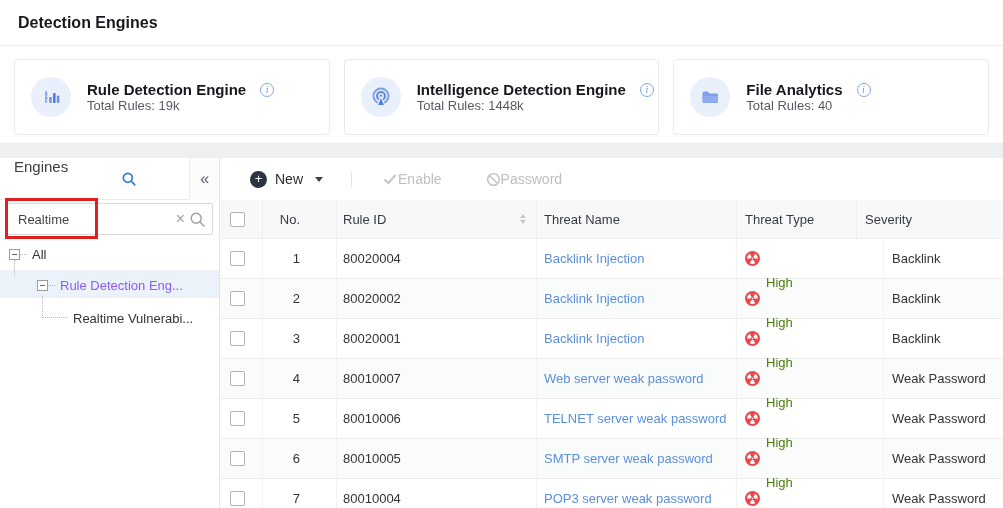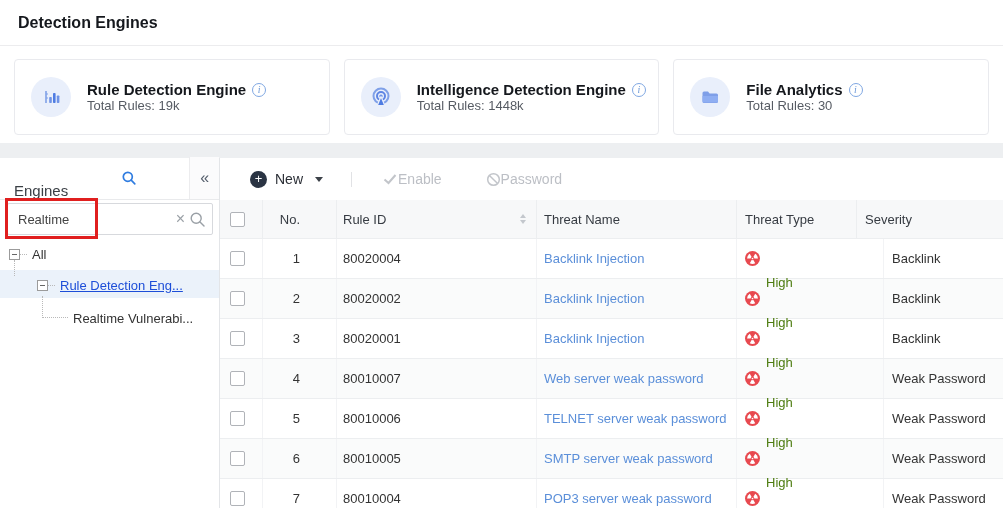--- a/index.html
+++ b/index.html
@@ -14,32 +14,32 @@
   .title-row { height:46px; display:flex; align-items:center; padding:0 18px;
                border-bottom:1px solid #ececee; }
   .page-title { font-size:16px; font-weight:bold; color:#15181d; }
   .cards { display:flex; gap:14px; padding:13px 14px 8px 14px; background:#fff; }
   .card { flex:1; height:76px; border:1px solid #e9eaee; border-radius:4px;
           background:#fff; display:flex; align-items:center; padding-left:16px; }
   .card-icon { width:40px; height:40px; border-radius:50%; background:#e9effb;
                display:flex; align-items:center; justify-content:center;
                margin-right:16px; flex:none; }
   .card-title { font-size:15px; font-weight:bold; color:#15181d;
-                display:flex; align-items:center; gap:6px; }
+                display:flex; align-items:center; gap:14px; }
   .card-sub { font-size:13px; color:#565b63; }
   .info-icon { width:14px; height:14px; border:1px solid #7fa7e2; border-radius:50%;
                color:#6d99d8; font-size:10px; font-weight:normal;
                font-family:"Liberation Serif",serif; font-style:italic;
                display:inline-flex; align-items:center; justify-content:center; }
   
   .workspace { display:flex; margin-top:15px; height:360px; background:#fff; }
   
   .sidebar { width:220px; flex:none; position:relative; background:#fff;
              border-right:1px solid #e3e5e8; }
-  .sb-header { height:42px; border-bottom:1px solid #e9eaec; display:flex; align-items:flex-end;gap:45px; }
+  .sb-header { height:42px; border-bottom:1px solid #e9eaec; display:flex; align-items:flex-start;gap:45px; }
   .sb-title { font-size:15px; color:#3a3f45; padding-left:14px; flex:1; }
   .sb-search-btn { width:36px; height:42px; display:flex; align-items:center;
                    justify-content:center; cursor:pointer; }
   .sb-collapse { width:34px; height:42px; border-left:1px solid #ececee; background:#fbfbfc;
                  display:flex; align-items:center; justify-content:center;
                  color:#555f6d; font-size:16px; cursor:pointer; }
   .sb-search-row { position:absolute; top:45px; left:7px; right:6px; height:32px;
                    border:1px solid #d7d9dd; border-radius:2px; background:#fff;
                    display:flex; align-items:center; padding-right:6px; }
   .sb-input { border:none; outline:none; flex:1; min-width:0; font-size:13px; color:#444;
@@ -53,21 +53,21 @@
   .exp { width:11px; height:11px; border:1px solid #9b9b9b; background:#fff;
          position:relative; flex:none; cursor:pointer; }
   .exp::after { content:""; position:absolute; left:2px; right:2px; top:4px;
                 height:1px; background:#666; }
   .stub { width:7px; border-top:1px dotted #b9b9b9; height:0; margin-right:5px; }
   .dot-v { position:absolute; border-left:1px dotted #b9b9b9; width:0; }
   .dot-l { position:absolute; border-left:1px dotted #b9b9b9;
            border-bottom:1px dotted #b9b9b9; }
   .sel-bg { position:absolute; top:30px; left:0; right:0; height:28px; background:#ebf2fa; }
   .tree-label { color:#333; white-space:nowrap; cursor:pointer; }
-  .tree-label.blue { color:#1d4ed8;text-decoration:underline; }
+  .tree-label.blue { color:#8b5cf6; }
   
   .main { flex:1; min-width:0; display:flex; flex-direction:column; background:#fff; }
   .toolbar { height:42px; flex:none; display:flex; align-items:center; padding-left:30px; }
   .btn-new { display:flex; align-items:center; gap:8px; cursor:pointer; }
   .new-plus { width:17px; height:17px; border-radius:50%; background:#2a3443; color:#fff;
               font-size:13px; line-height:15px; text-align:center; }
   .btn-label { font-size:14px; color:#2b2f36; }
   .caret-down { width:0; height:0; border-left:4px solid transparent;
                 border-right:4px solid transparent; border-top:5px solid #3c4148;
                 margin-left:4px; }
@@ -154,21 +154,21 @@
         <svg width="20" height="20" viewBox="0 0 20 20">
           <path d="M2.5 6 a1.5 1.5 0 0 1 1.5 -1.5 h4 l1.6 2 h6.9 a1.5 1.5 0 0 1 1.5 1.5 v6.5 a1.5 1.5 0 0 1 -1.5 1.5 h-12.5 a1.5 1.5 0 0 1 -1.5 -1.5 Z" fill="#7f9fe8"></path>
           <path d="M2.5 9 h15.5 v5 a1.5 1.5 0 0 1 -1.5 1.5 h-12.5 a1.5 1.5 0 0 1 -1.5 -1.5 Z" fill="#8faef2"></path>
         </svg>
       </span>
       <div>
         <div class="card-title">
           <span>File Analytics</span>
           <span class="info-icon">i</span>
         </div>
-        <div class="card-sub">Total Rules: 30</div>
+        <div class="card-sub">Total Rules: 40</div>
       </div>
     </div>
 
   </div>
 </div>
 
 <div class="workspace">
 
   <div class="sidebar">
     <div class="sb-header">

